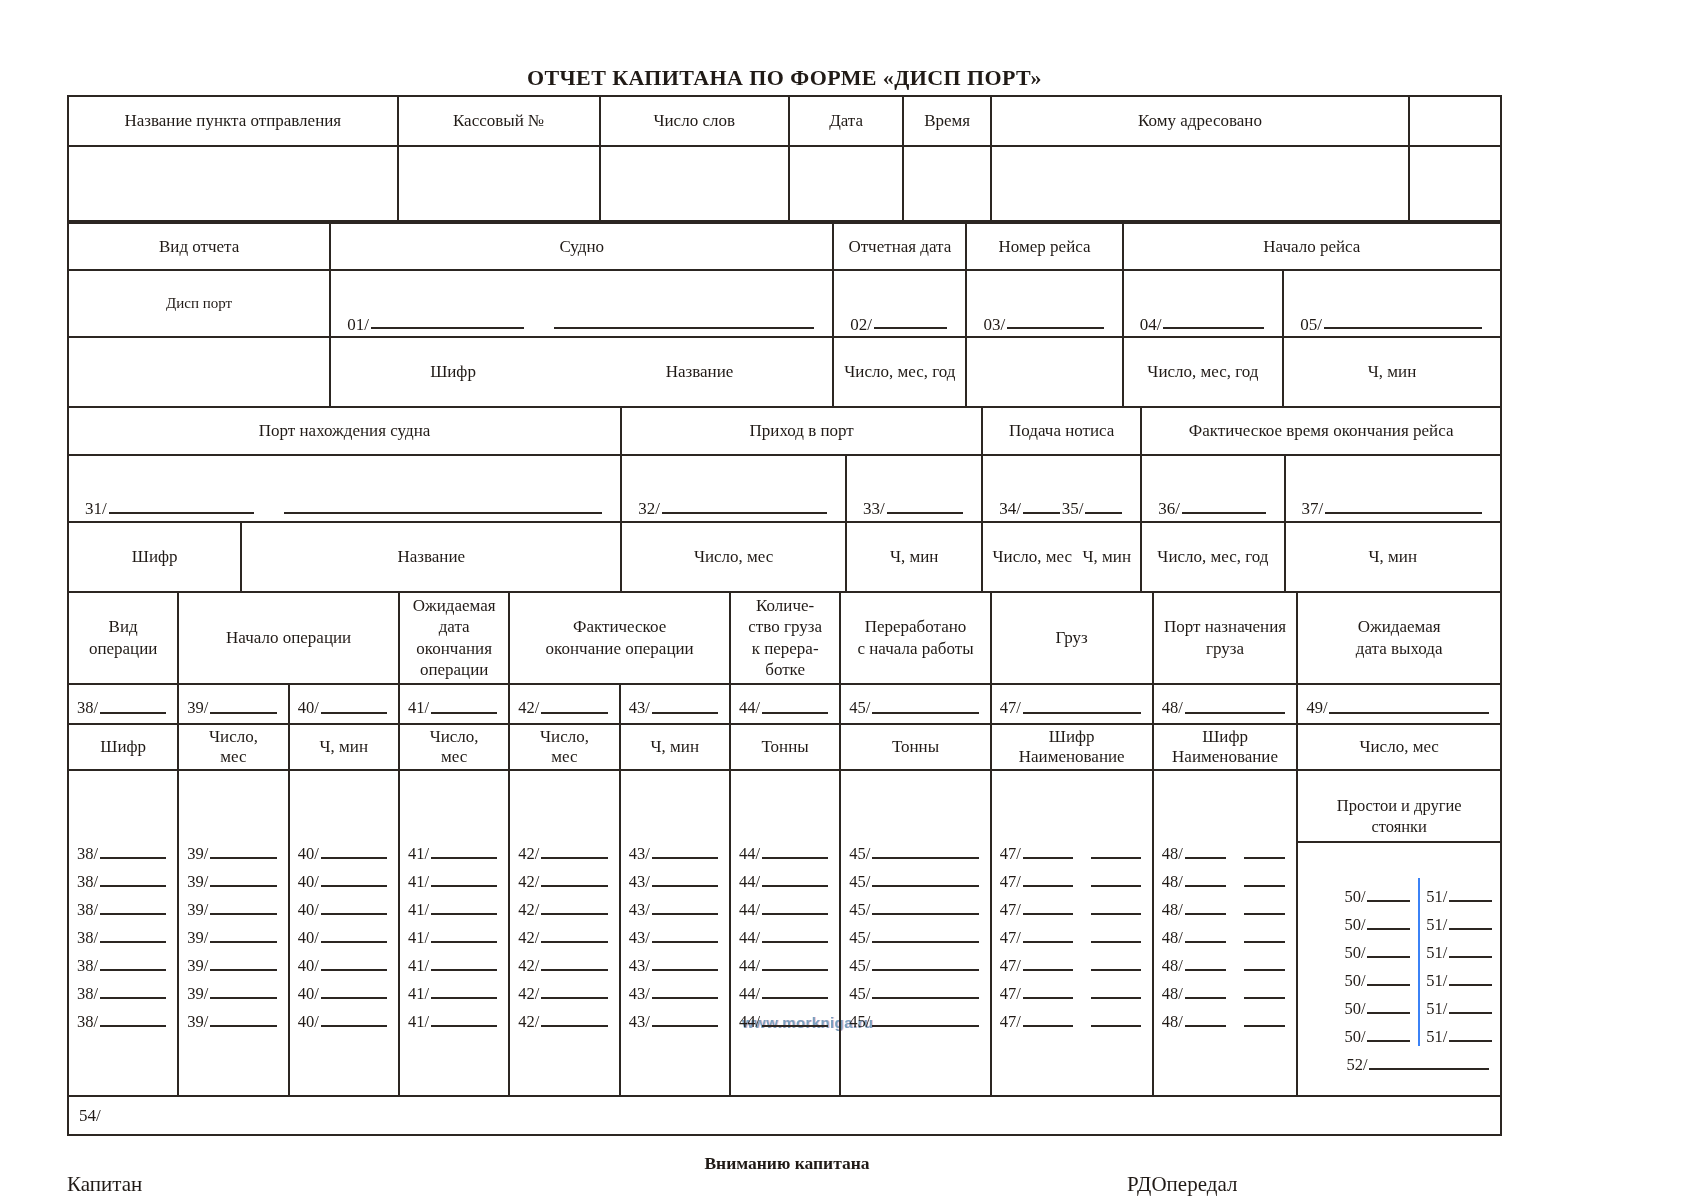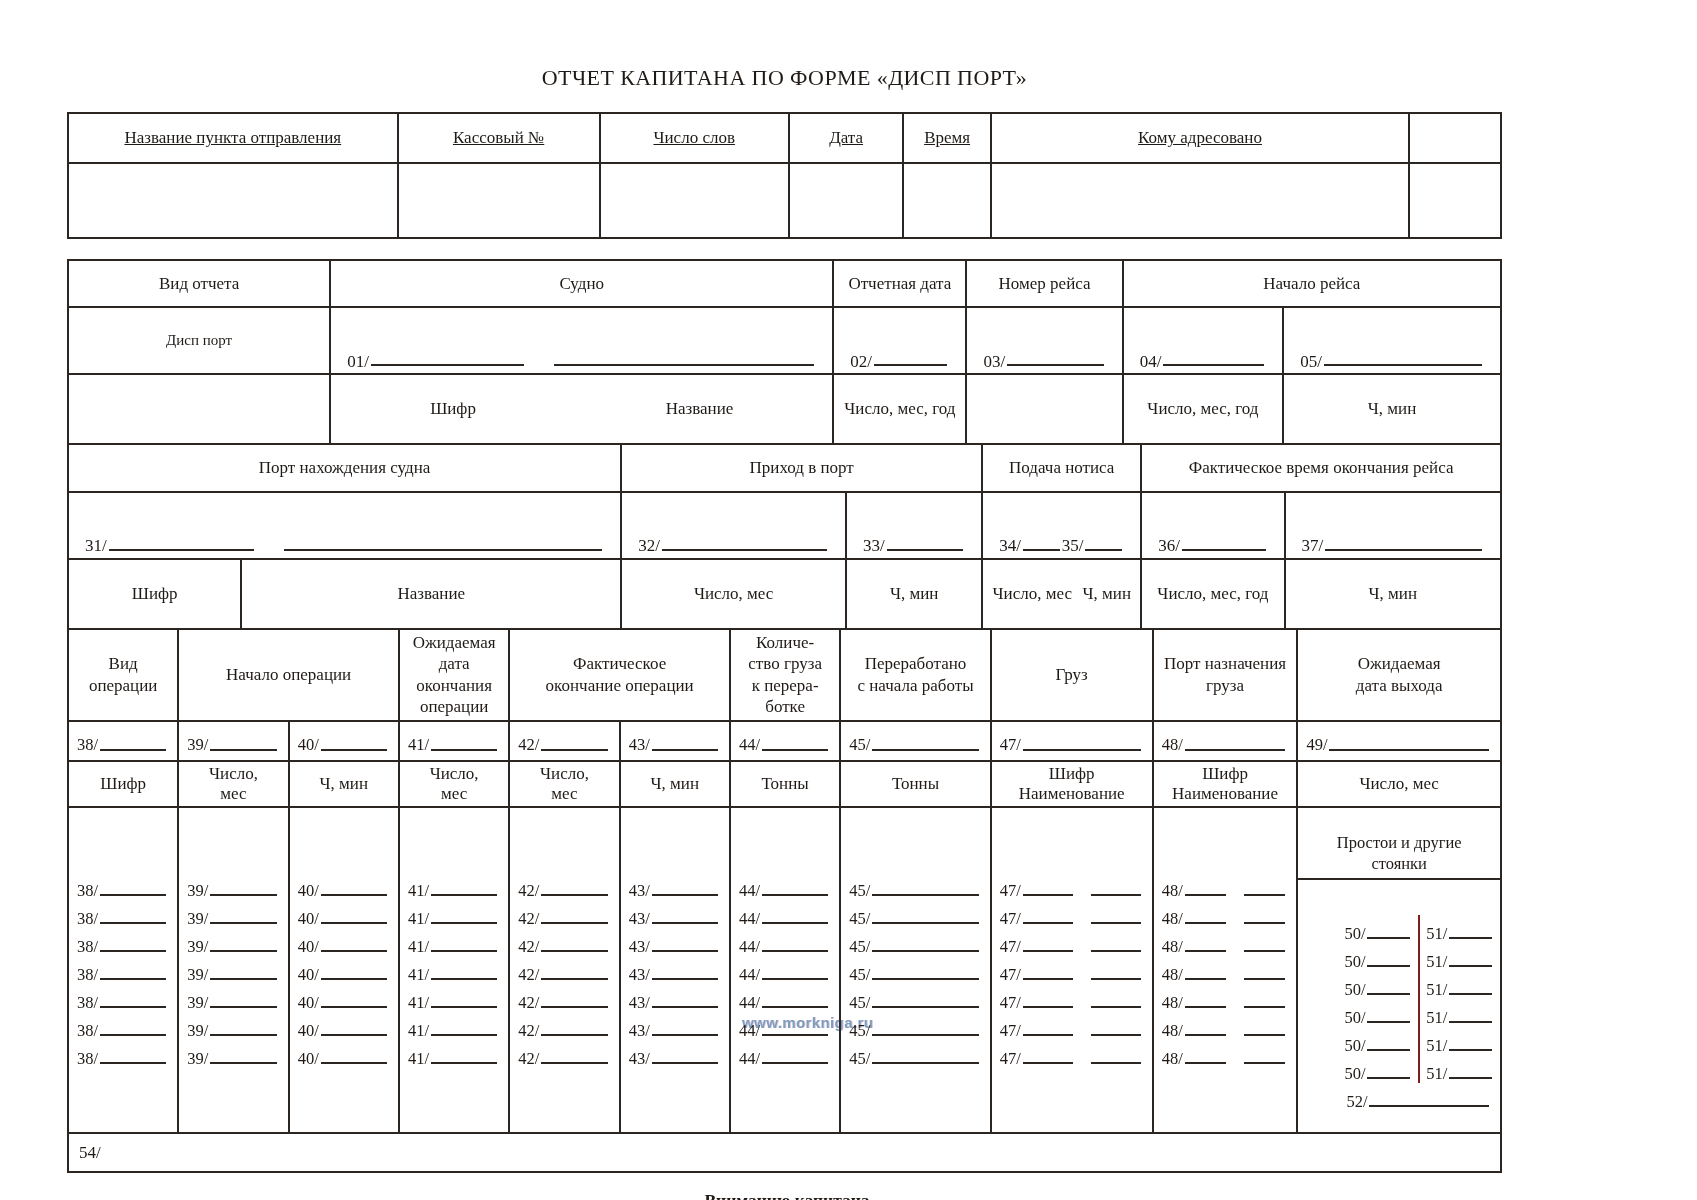--- a/index.html
+++ b/index.html
@@ -6,34 +6,34 @@
   html, body { background: #ffffff; }
   body {
     width: 1697px; height: 1200px;
     font-family: "Liberation Serif", "DejaVu Serif", serif;
     color: #201a16;
   }
   .page { position: relative; width: 1697px; height: 1200px; background: #ffffff; overflow: hidden; }
   .content { position: absolute; left: 67px; top: 0; width: 1435px; }
 
   .title {
-    text-align: center; font-size: 22px; font-weight: normal;
+    text-align: center; font-size: 22px; font-weight: bold;
     margin-top: 64px; line-height: 28px; letter-spacing: 0.4px;
   }
 
   table { border-collapse: collapse; width: 100%; table-layout: fixed; }
   td {
     border: 2px solid #2c2622;
     font-size: 17px; text-align: center; vertical-align: middle;
     white-space: pre-line; line-height: 1.25; padding: 2px 4px;
   }
   .stack { margin-top: -2px; }
 
   
-  .t1 { margin-top: 20px; text-decoration: underline; }
+  .t1 { margin-top: 3px; }
   .t1 .hrow td { height: 50px; }
   .t1 .vrow td { height: 75px; }
 
   
   .t2a .rA td { height: 47px; }
   .t2a .rB td { height: 58px; }
   .t2a .rC td { height: 47px; }
   .t2b .rD td { height: 48px; }
   .t2b .rE td { height: 42px; }
   .t2b .rF td { height: 42px; }
@@ -60,21 +60,21 @@
   .bline .blank { margin-bottom: 4px; }
 
   .dt-box {
     height: 50px; border-bottom: 2px solid #2c2622;
     display: flex; align-items: center; justify-content: center;
     font-size: 16.5px; line-height: 1.22; white-space: pre-line;
   }
   .dt-rows { margin-top: 14px; padding-left: 40px; }
   .dt-row { display: flex; height: 28px; }
   .dt-row .bline { flex: 1; padding: 0 6px; }
-  .dt-row .bline.r { border-left: 2px solid #7f1d1d; }
+  .dt-row .bline.r { border-left: 2px solid #3b82f6; }
 
   
   .footer { display: flex; margin-top: 12px; width: 1435px; }
   .f-left { width: 380px; flex: none; margin-top: 24px; }
   .f-center { flex: 1; text-align: center; font-weight: bold; font-size: 17.5px; line-height: 27px; padding-top: 2px; }
   .f-right { width: 375px; flex: none; margin-top: 24px; }
   .sig-row { display: flex; align-items: flex-end; font-size: 21px; }
 
   .watermark {
     position: absolute; left: 742px; top: 1014px;
@@ -118,21 +118,21 @@
         <td></td>
         <td></td>
         <td></td>
         <td></td>
         <td></td>
         <td></td>
       </tr>
     </tbody>
       </table>
 
-    <table class="t2a" style="margin-top:20px">
+    <table class="t2a" style="">
       <colgroup>
         <col style="width:18.3%">
           <col style="width:35.1%">
           <col style="width:9.3%">
         <col style="width:10.9%">
           <col style="width:11.2%">
           <col style="width:15.2%">
       </colgroup>
       <tbody>
           <tr class="rA">

